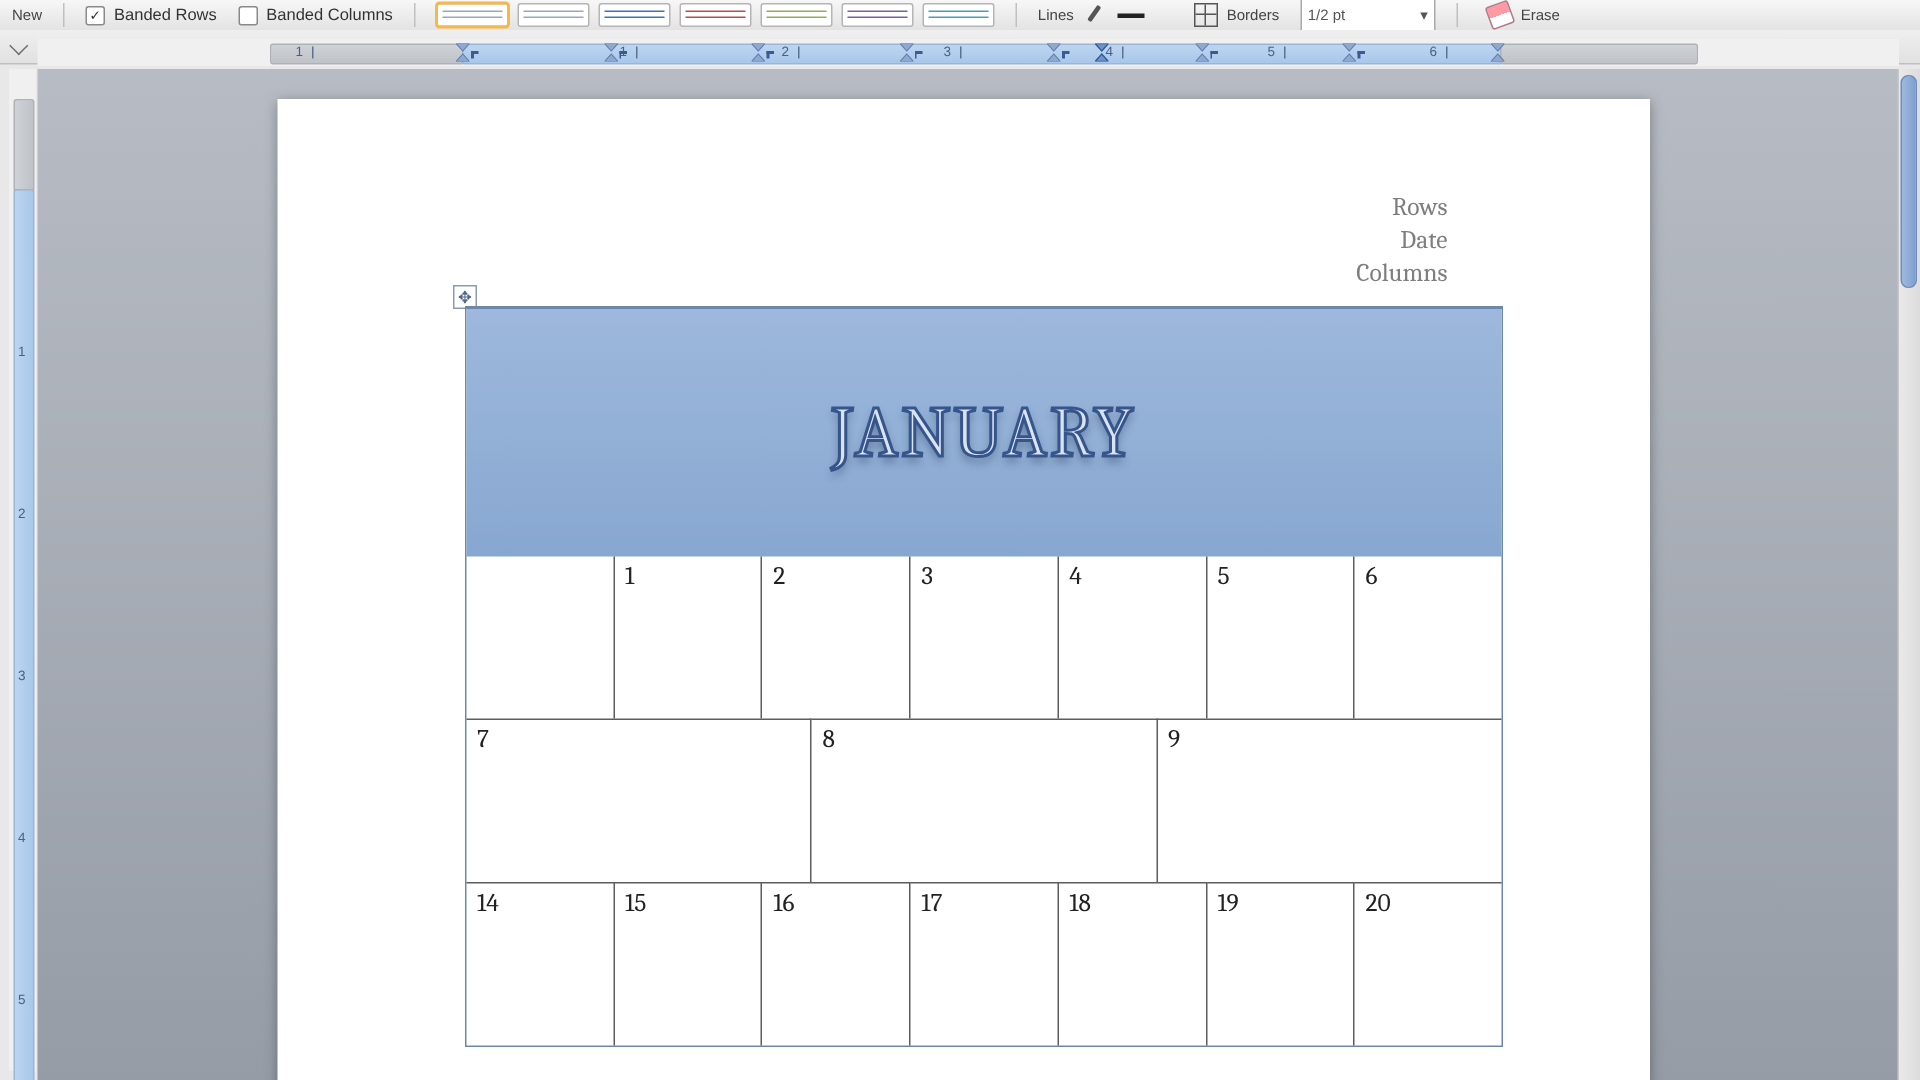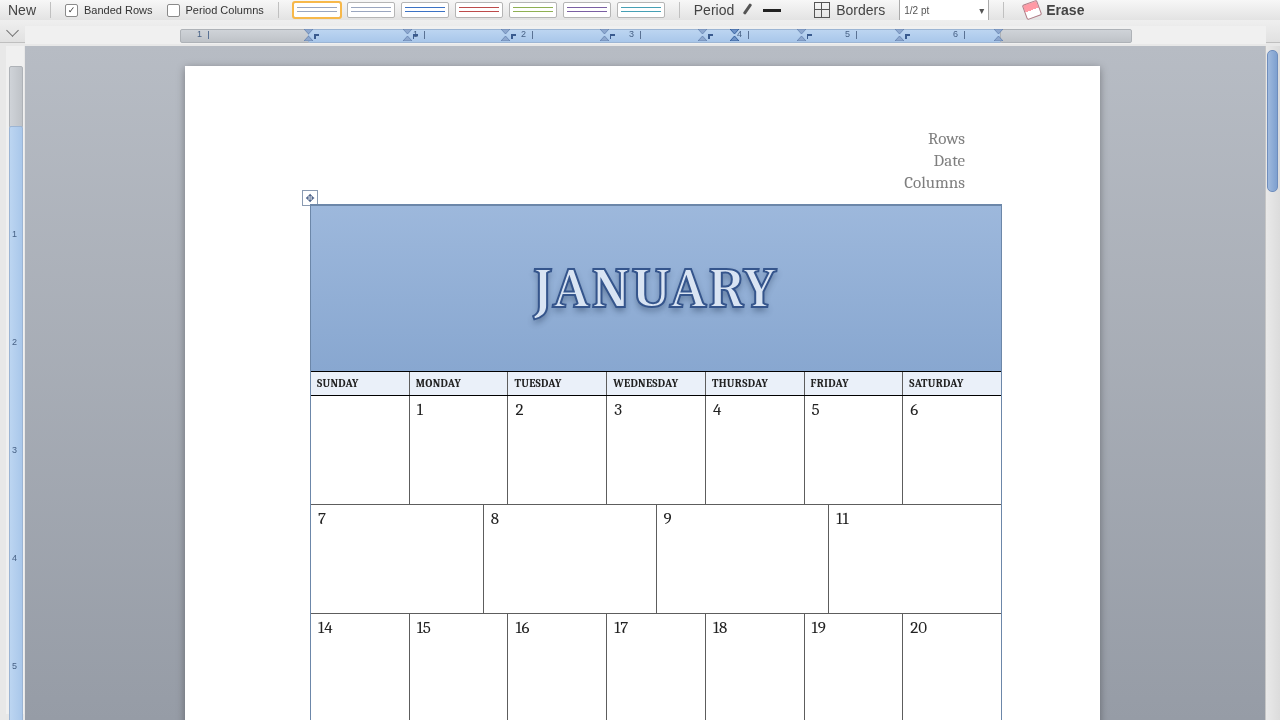--- a/index.html
+++ b/index.html
@@ -11,21 +11,21 @@
   .styles-row{display:flex;gap:6px;align-items:center;}
   .style-swatch{width:46px;height:14px;border:1px solid #b5b5b5;border-radius:2px;background:#fff;position:relative;}
   .style-swatch::before,.style-swatch::after{content:"";position:absolute;left:3px;right:3px;height:1px;background:#9aa6bf;}
   .style-swatch::before{top:4px;} .style-swatch::after{top:8px;}
   .style-swatch.sel{outline:2px solid #f7b84a;outline-offset:-1px;}
   .style-swatch.c2::before,.style-swatch.c2::after{background:#3b72c4;}
   .style-swatch.c3::before,.style-swatch.c3::after{background:#bd4b4b;}
   .style-swatch.c4::before,.style-swatch.c4::after{background:#8fb053;}
   .style-swatch.c5::before,.style-swatch.c5::after{background:#7a5fa3;}
   .style-swatch.c6::before,.style-swatch.c6::after{background:#46a0b5;}
-  .toolbar .lbl{font-size:14px;color:#444;}
+  .toolbar .lbl{font-size:10px;color:#444;}
   .pen-ico{width:14px;height:14px;display:inline-block;position:relative;}
   .pen-ico::before{content:"";position:absolute;width:3px;height:12px;background:#555;transform:rotate(35deg);left:6px;top:0;border-radius:1px;}
   .pen-underline{width:18px;height:3px;background:#222;margin-left:3px;}
   .border-grid{width:14px;height:14px;display:inline-block;border:1px solid #555;position:relative;}
   .border-grid::before,.border-grid::after{content:"";position:absolute;background:#555;}
   .border-grid::before{left:6px;top:0;bottom:0;width:1px;}
   .border-grid::after{top:6px;left:0;right:0;height:1px;}
   .pt-box{width:80px;height:16px;border:1px solid #aaa;border-radius:2px;background:#fff;display:flex;align-items:center;justify-content:space-between;padding:17px 4px;font-size:10px;color:#555;}
   .erase-ico{width:14px;height:14px;display:inline-block;transform:rotate(-20deg);background:linear-gradient(#ff9aa5 50%,#fff 50%);border:1px solid #b07a85;border-radius:2px;}
   
@@ -51,71 +51,71 @@
   
   .ws{position:absolute;left:25px;right:0;top:46px;bottom:0;background:linear-gradient(#b7bcc4,#969ca6);}
   .scroll-groove{position:absolute;right:0;top:0;bottom:0;width:14px;background:linear-gradient(90deg,#e9e9e9,#dcdcdc);border-left:1px solid #c6c6c6;}
   .scroll-thumb{position:absolute;right:2px;top:4px;width:9px;height:140px;border-radius:5px;background:linear-gradient(90deg,#9fb9dd,#7ea0cf);border:1px solid #6e8dbd;}
   .page{position:absolute;left:160px;top:20px;width:915px;height:1100px;background:#fff;box-shadow:0 2px 8px rgba(0,0,0,.35);}
   .hdr-lines{position:absolute;right:135px;top:62px;text-align:right;font-family:Cambria,Georgia,serif;font-size:17px;color:#7e7e7e;line-height:1.28;}
   
   .move-handle{position:absolute;width:14px;height:14px;border:1px solid #8b9bb2;background:#fff;display:flex;align-items:center;justify-content:center;font-size:11px;color:#51668c;left:117px;top:124px;}
   .cal{position:absolute;left:125px;top:138px;width:690px;border:1.5px solid #6c87a9;border-top:2px solid #6c87a9;}
   .title-row{height:165px;background:linear-gradient(#9db8dc,#88a7d0);display:flex;align-items:center;justify-content:center;}
-  .title-text{font-family:"Cambria","Times New Roman",serif;font-size:56px;letter-spacing:2px;color:#d9e4f3;-webkit-text-stroke:2px #35558c;text-shadow:0 4px 6px rgba(30,50,80,.45),0 0 1px #fff;font-weight:700;}
+  .title-text{font-family:"Cambria","Times New Roman",serif;font-size:48px;letter-spacing:2px;color:#d9e4f3;-webkit-text-stroke:2px #35558c;text-shadow:0 4px 6px rgba(30,50,80,.45),0 0 1px #fff;font-weight:400;}
   .dow-row{display:flex;background:#eaf0f9;border-top:1.5px solid #000;border-bottom:1px solid #000;}
   .dow{flex:1;border-right:1px solid #5d5d5d;padding:5px 6px;font-family:Cambria,Georgia,serif;font-weight:700;font-size:11px;letter-spacing:.3px;color:#222;}
   .dow:last-child{border-right:none;}
   .week{display:flex;}
   .cell{flex:1;height:100px;border-right:1px solid #5d5d5d;border-top:1px solid #5d5d5d;padding:4px 7px;font-family:Cambria,Georgia,serif;font-size:17px;color:#222;}
   .cell:last-child{border-right:none;}
   .week:first-of-type .cell{border-top:none;}
 </style>
 </head>
 <body>
 
 <div class="toolbar">
   <span class="lbl">New</span>
   <span class="sep"></span>
   <div class="group">
     <span class="chk">✓</span>
     <span>Banded Rows</span>
   </div>
   <div class="group">
     <span class="chk"></span>
-    <span>Period Columns</span>
+    <span>Banded Columns</span>
   </div>
   <span class="sep"></span>
   <div class="styles-row">
     <span class="style-swatch sel"></span>
     <span class="style-swatch"></span>
     <span class="style-swatch c2"></span>
     <span class="style-swatch c3"></span>
     <span class="style-swatch c4"></span>
     <span class="style-swatch c5"></span>
     <span class="style-swatch c6"></span>
   </div>
   <span class="sep"></span>
   <div class="group">
-    <span class="lbl">Period</span>
+    <span class="lbl">Lines</span>
     <span class="pen-ico"></span>
     <span class="pen-underline"></span>
   </div>
   <div class="group" style="margin-left:19px;">
     <span class="border-grid"></span>
     <span class="lbl">Borders</span>
   </div>
   <div class="group">
     <div class="pt-box">
       <span>1/2 pt</span>
       <span>▾</span>
     </div>
   </div>
   <span class="sep"></span>
-  <div class="group" style="margin-left:6px;font-weight:bold;">
+  <div class="group" style="margin-left:6px;">
     <span class="erase-ico"></span>
     <span class="lbl">Erase</span>
   </div>
 </div>
 
 <div class="tabrow">
   <span class="tab-ico"></span>
 </div>
 
 <div class="ruler-h">
@@ -216,44 +216,34 @@
       <div>Date</div>
       <div>Columns</div>
     </div>
 
     <div class="move-handle">✥</div>
 
     <div class="cal">
       <div class="title-row">
         <div class="title-text">JANUARY</div>
       </div>
-      <div class="dow-row" id="dow-row">
-          <div class="dow">SUNDAY</div>
-          <div class="dow">MONDAY</div>
-          <div class="dow">TUESDAY</div>
-          <div class="dow">WEDNESDAY</div>
-          <div class="dow">THURSDAY</div>
-          <div class="dow">FRIDAY</div>
-          <div class="dow">SATURDAY</div>
-        </div>
       <div id="weeks">
           <div class="week">
             <div class="cell"></div>
             <div class="cell">1</div>
             <div class="cell">2</div>
             <div class="cell">3</div>
             <div class="cell">4</div>
             <div class="cell">5</div>
             <div class="cell">6</div>
           </div>
           <div class="week">
             <div class="cell">7</div>
             <div class="cell">8</div>
             <div class="cell">9</div>
-            <div class="cell">11</div>
           </div>
           <div class="week">
             <div class="cell">14</div>
             <div class="cell">15</div>
             <div class="cell">16</div>
             <div class="cell">17</div>
             <div class="cell">18</div>
             <div class="cell">19</div>
             <div class="cell">20</div>
           </div>

